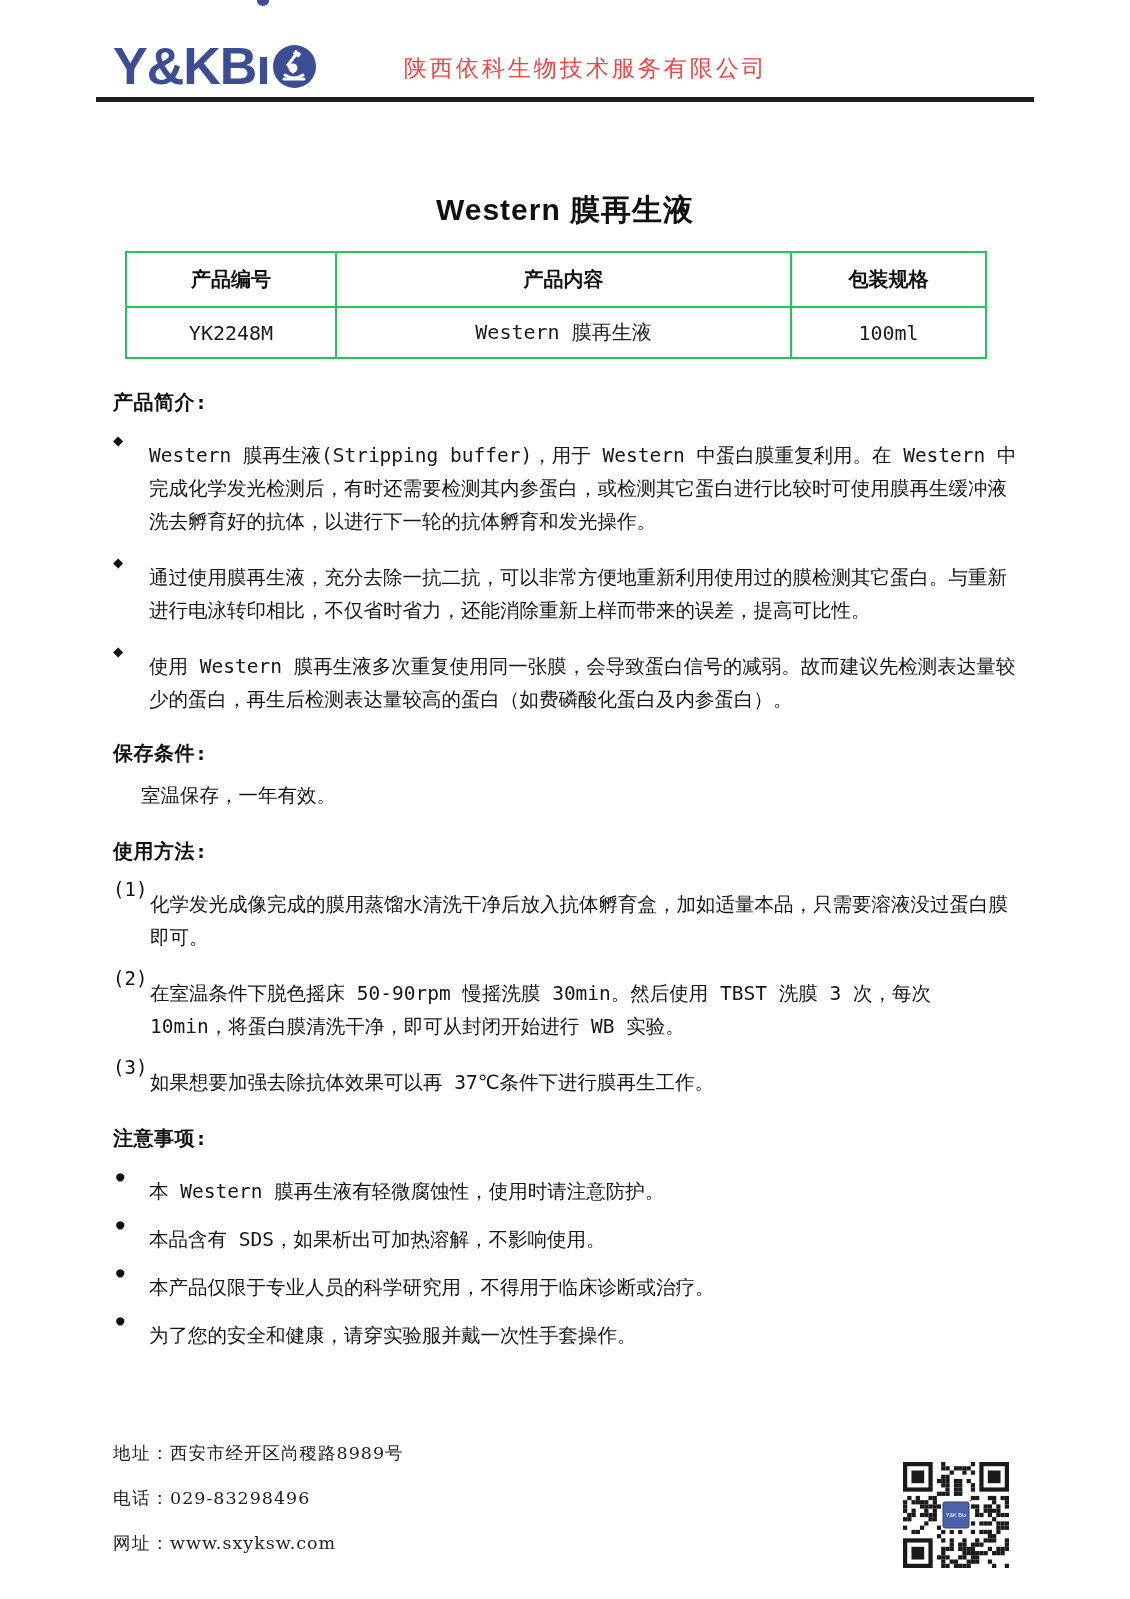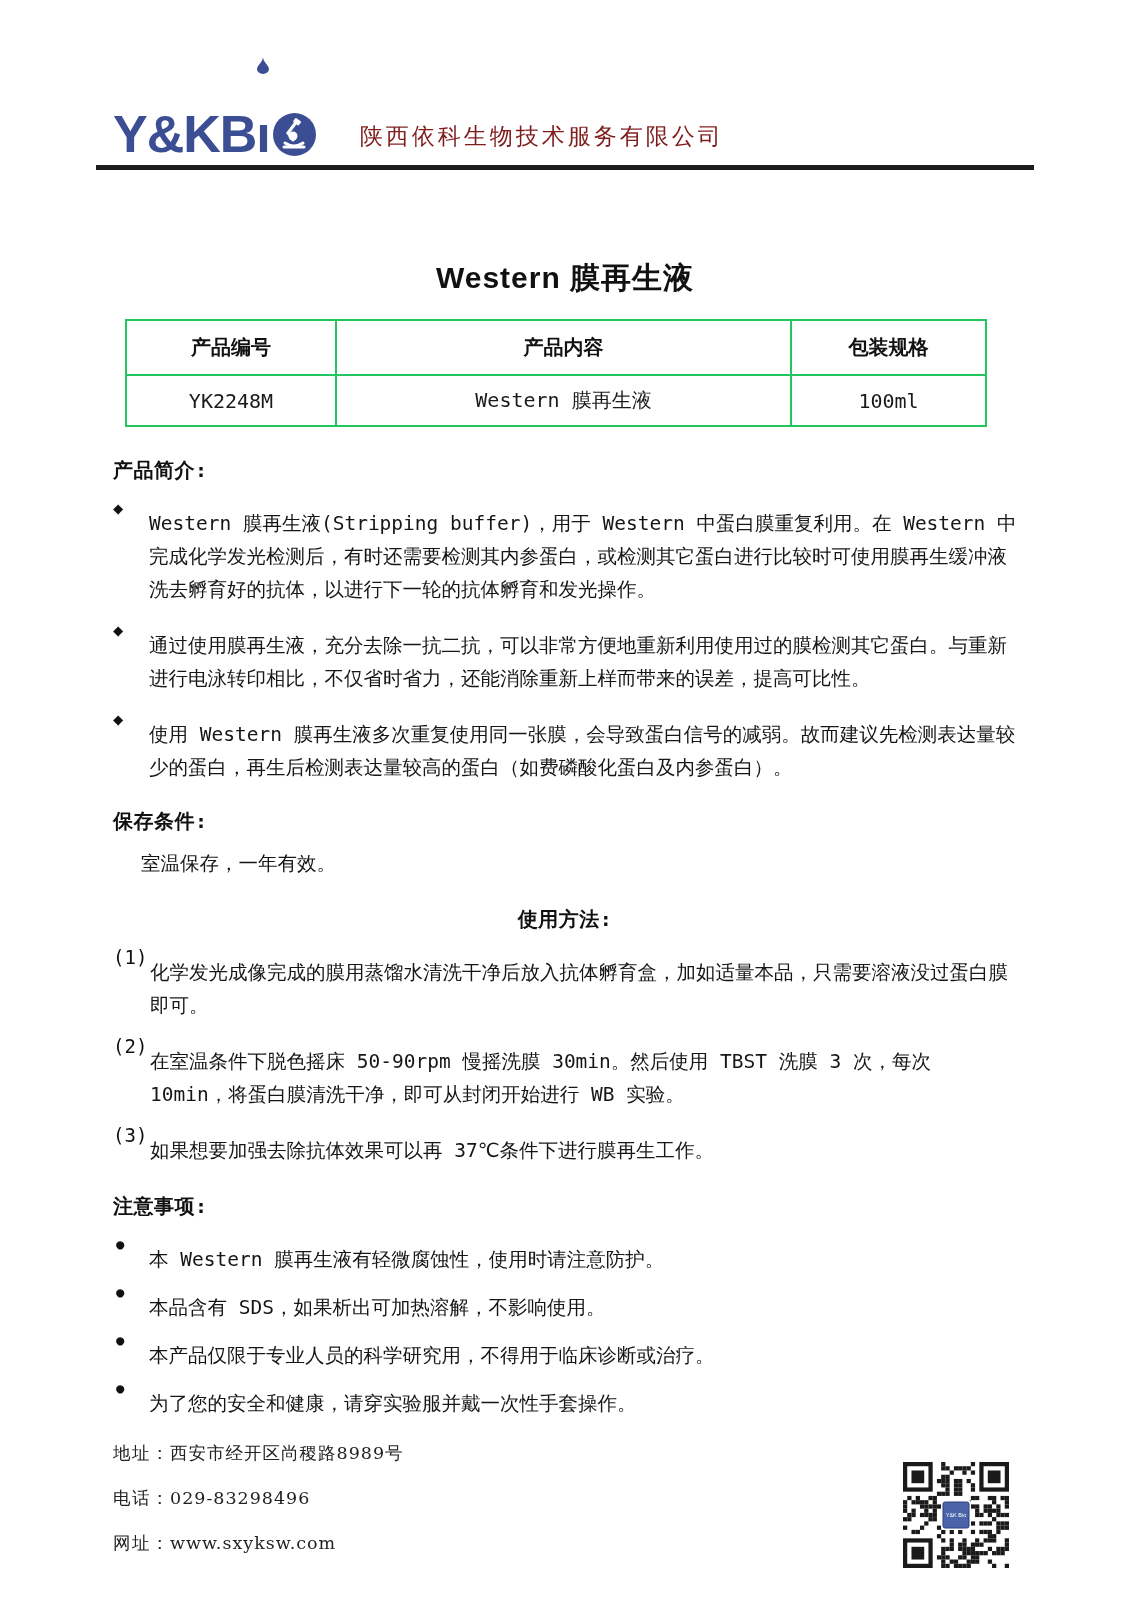--- a/index.html
+++ b/index.html
@@ -10,40 +10,40 @@
     height: 1599px;
     margin: 0 auto;
     background: #ffffff;
     color: #1a1a1a;
     font-family: "DejaVu Sans Mono", "DejaVu Sans", "Liberation Sans", sans-serif;
     overflow: hidden;
   }
   .content { padding: 0 113px; }
 
   
-  .header { padding-top: 113px; }
+  .header { padding-top: 45px; }
   .logo-row { display: flex; align-items: flex-end; }
   .logo { position: relative; display: inline-flex; align-items: flex-end; line-height: 1; }
   .logo-text {
     font-family: "Liberation Sans", "DejaVu Sans", sans-serif;
     font-weight: 700;
     font-size: 52px;
     letter-spacing: -1px;
     color: #3b4e94;
     line-height: 0.82;
   }
   .logo-i-wrap { position: relative; display: inline-block; }
   .logo-drop-svg { position: absolute; left: 1px; top: -56px; }
   .logo-o-svg { margin-left: 3px; margin-bottom: 0px; display: block; }
   .company-name {
     font-family: "DejaVu Serif", "Liberation Serif", serif;
     font-size: 23px;
     letter-spacing: 3px;
-    color: #7f1d1d;
-    margin-left: 44px;
+    color: #ef4444;
+    margin-left: 88px;
     padding-bottom: 4px;
     white-space: nowrap;
   }
   .double-rule {
     margin: 9px -17px 0 -17px;
     height: 3px;
     border-top: 3px solid #1c1c1c;
     border-bottom: 2px solid #1c1c1c;
   }
 
@@ -61,21 +61,21 @@
   
   .sec-heading {
     font-size: 20px;
     font-weight: 700;
     color: #111;
     letter-spacing: 0.5px;
   }
   .h-packaging { margin-top: 44px; }
   .h-intro     { margin-top: 30px; }
   .h-storage   { margin-top: 24px; }
-  .h-usage     { margin-top: 26px; text-align: center; }
+  .h-usage     { margin-top: 26px; }
   .h-notes     { margin-top: 26px; }
 
   
   table.pkg {
     margin-top: 20px;
     margin-left: 12px;
     width: 860px;
     border-collapse: collapse;
     table-layout: fixed;
   }

